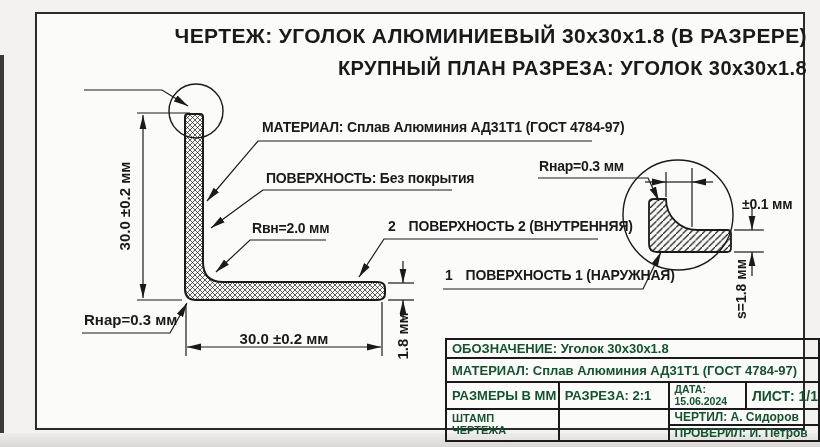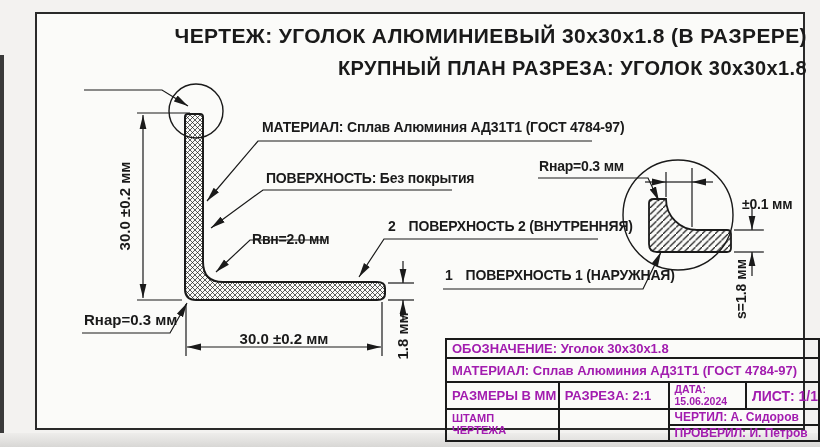--- a/index.html
+++ b/index.html
@@ -14,21 +14,21 @@
   .lbl{position:absolute;font-weight:bold;white-space:nowrap;line-height:1.05;}
   .t-main{left:35px;top:25px;width:772px;text-align:right;font-size:21px;letter-spacing:.4px;}
   .t-sub{left:35px;top:58px;width:772px;text-align:right;font-size:20px;letter-spacing:.4px;}
   .f15{font-size:15px;} .f14{font-size:14px;letter-spacing:-.2px;}
   .rot{transform:translate(-50%,-50%) rotate(-90deg);}
   .ctr{transform:translate(-50%,-50%);}
   .sup{font-size:11px;vertical-align:5px;}
   .callout-pair{display:flex;gap:13px;}
   
   .tblock{position:absolute;left:445px;top:338px;border-collapse:collapse;table-layout:fixed;}
-  .tblock td{border:2px solid #1a1a1a;padding:0 0 0 5px;font-weight:bold;color:#a21caf;
+  .tblock td{border:2px solid #1a1a1a;padding:0 0 0 5px;font-weight:bold;color:#14532d;
              vertical-align:middle;overflow:hidden;white-space:nowrap;}
   .c1{width:106px;} .c2{width:107px;} .c3{width:73px;margin-top:31px;} .c4{width:64px;}
   .r1{height:17px;font-size:13px;} .r2{height:22px;font-size:13px;}
   .r3{height:25px;font-size:13px;} .r45{height:14px;font-size:12px;border-radius:7px;}
   .small2{font-size:10.5px;line-height:1.05;font-weight:bold;}
   .two-line{font-size:11px;line-height:1.05;}
 </style>
 </head>
 <body>
 
@@ -114,21 +114,21 @@
   <div class="lbl f15" style="left:84px;top:312px;">Rнар=0.3 мм</div>
 
   <div class="lbl f15 ctr" style="left:284px;top:339px;">30.0 ±0.2 мм</div>
 
   <div class="lbl f15 rot" style="left:403px;top:336px;">1.8 мм</div>
 
   <div class="lbl f14" style="left:262px;top:120px;">МАТЕРИАЛ: Сплав Алюминия АД31Т1 (ГОСТ 4784-97)</div>
 
   <div class="lbl f14" style="left:266px;top:171px;">ПОВЕРХНОСТЬ: Без покрытия</div>
 
-  <div class="lbl f14" style="left:252px;top:232px;text-align:right;">Rвн=2.0 мм</div>
+  <div class="lbl f14" style="left:252px;top:221px;text-align:right;">Rвн=2.0 мм</div>
 
   <div class="lbl f14 callout-pair" style="left:388px;top:219px;">
       <span>2</span>
       <span>ПОВЕРХНОСТЬ 2 (ВНУТРЕННЯЯ)</span>
     </div>
 
   <div class="lbl f14 callout-pair" style="left:445px;top:268px;">
       <span>1</span>
       <span>ПОВЕРХНОСТЬ 1 (НАРУЖНАЯ)</span>
     </div>

